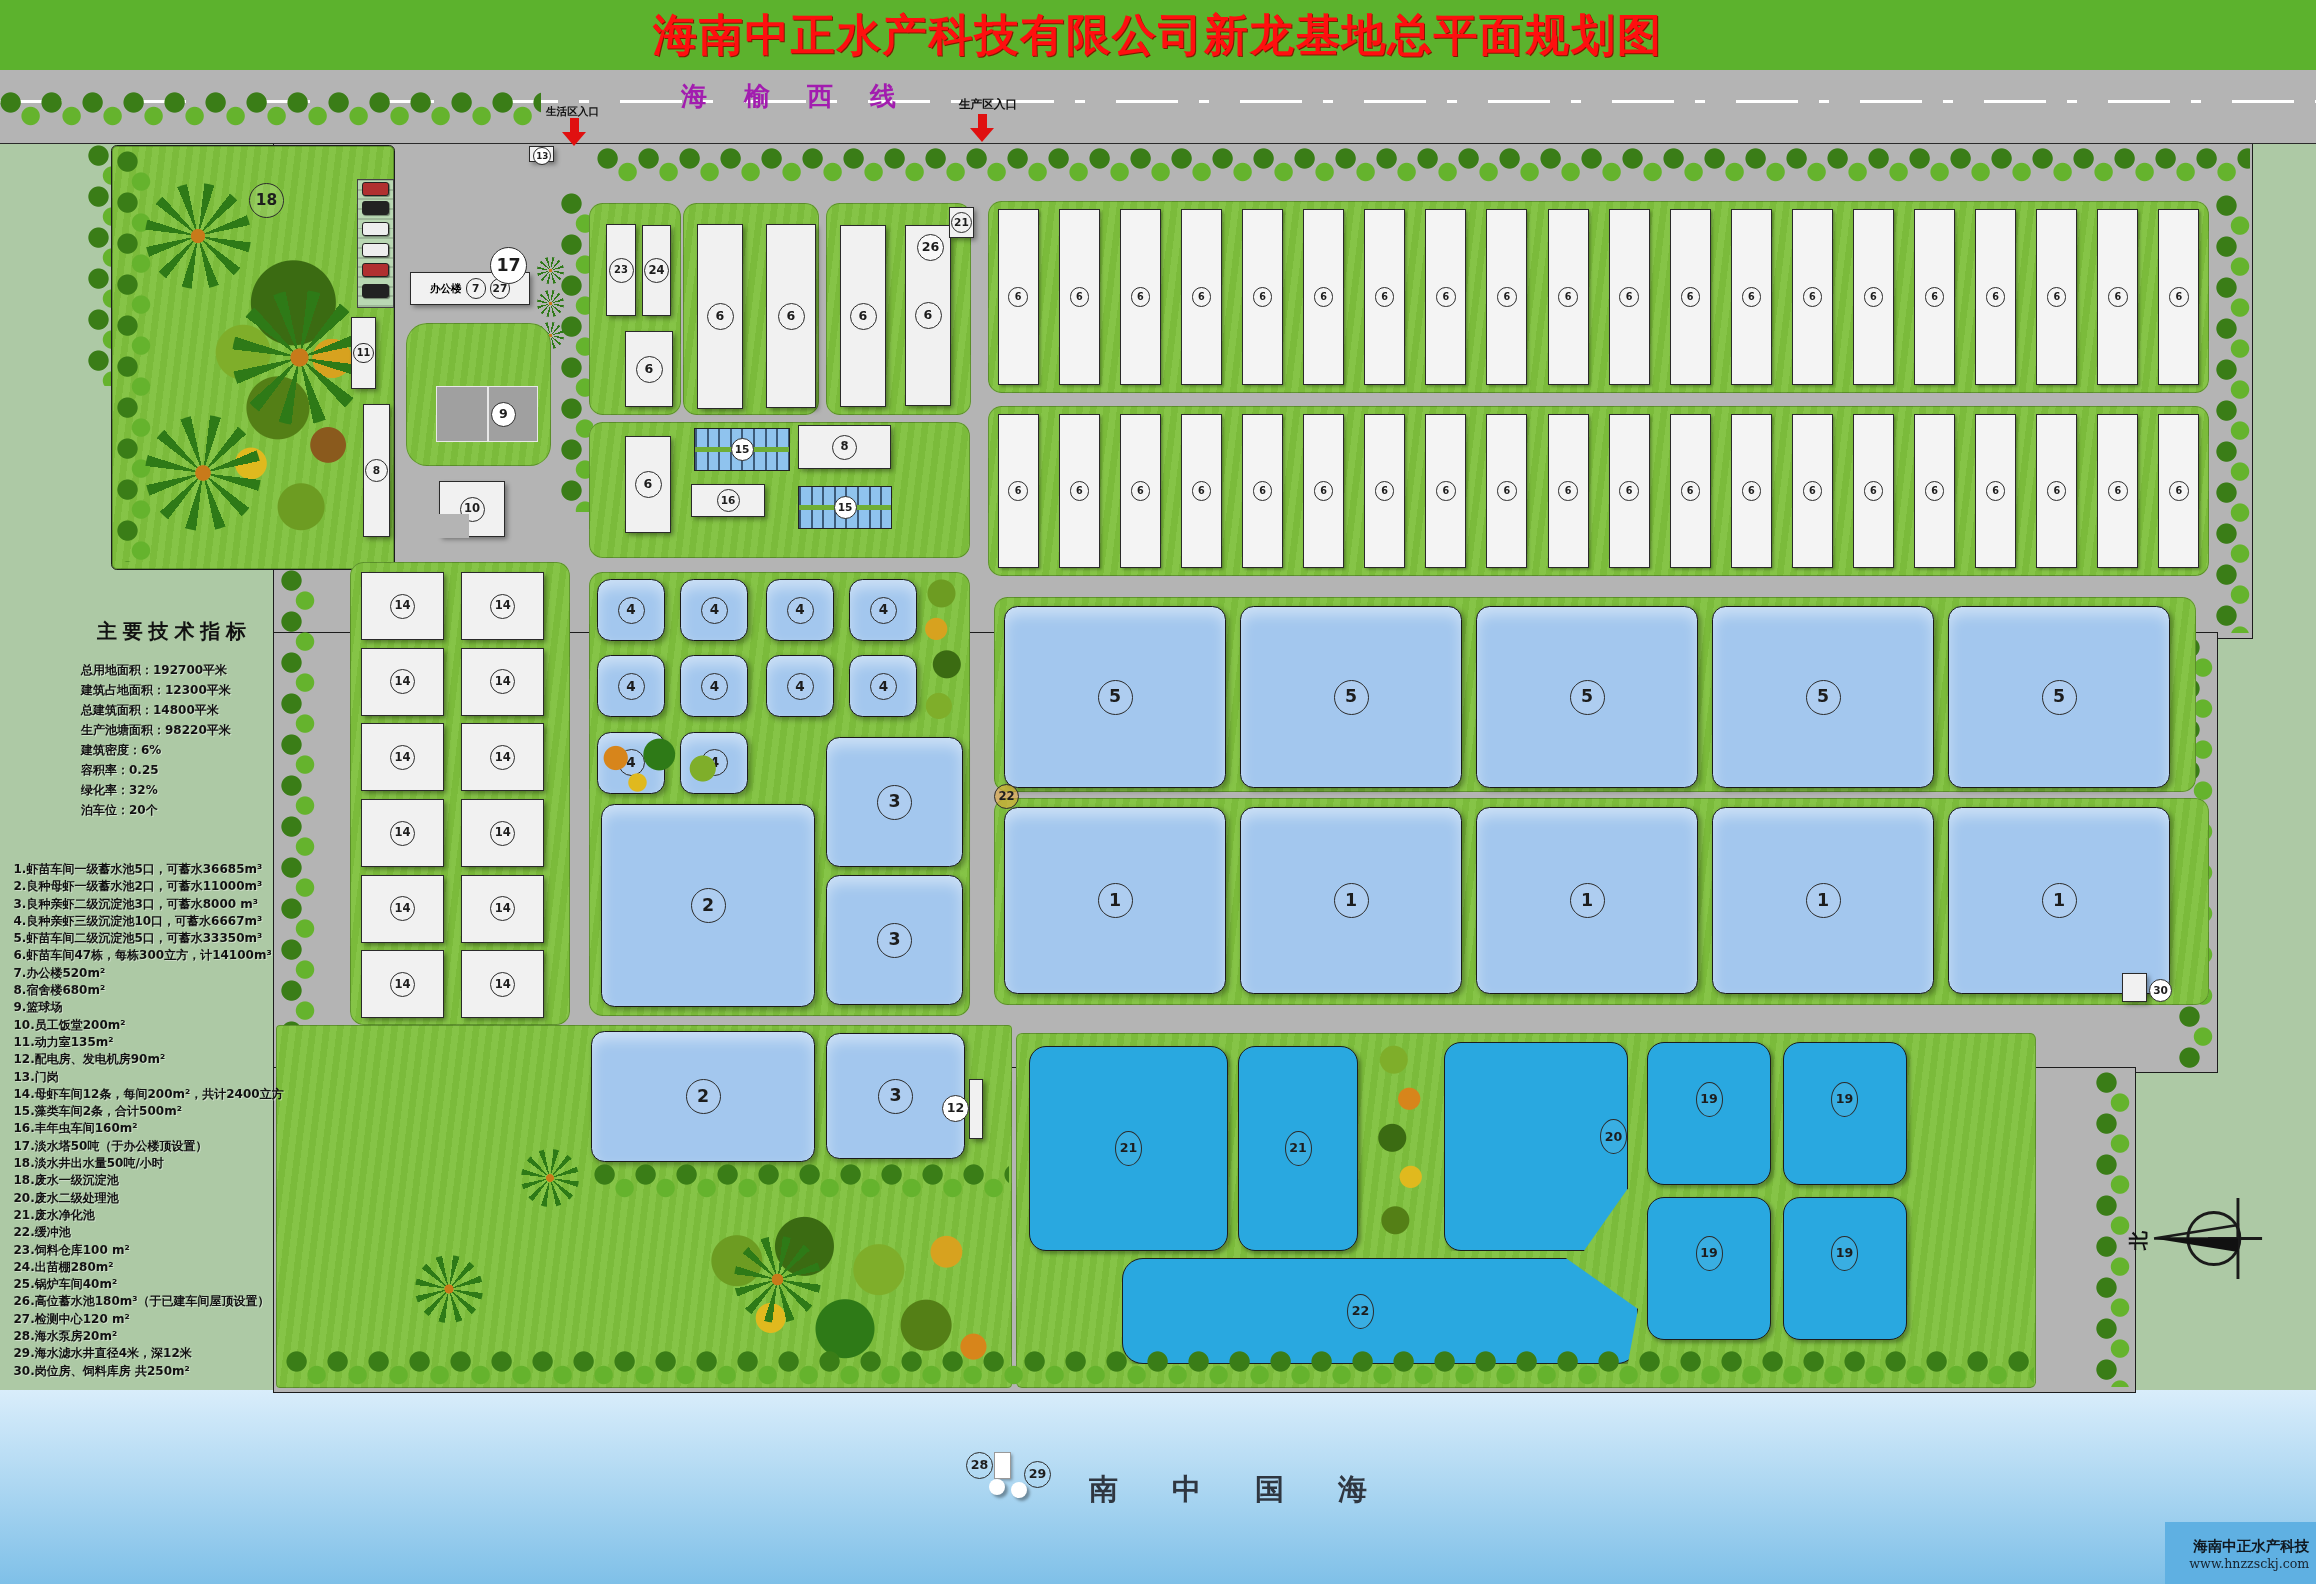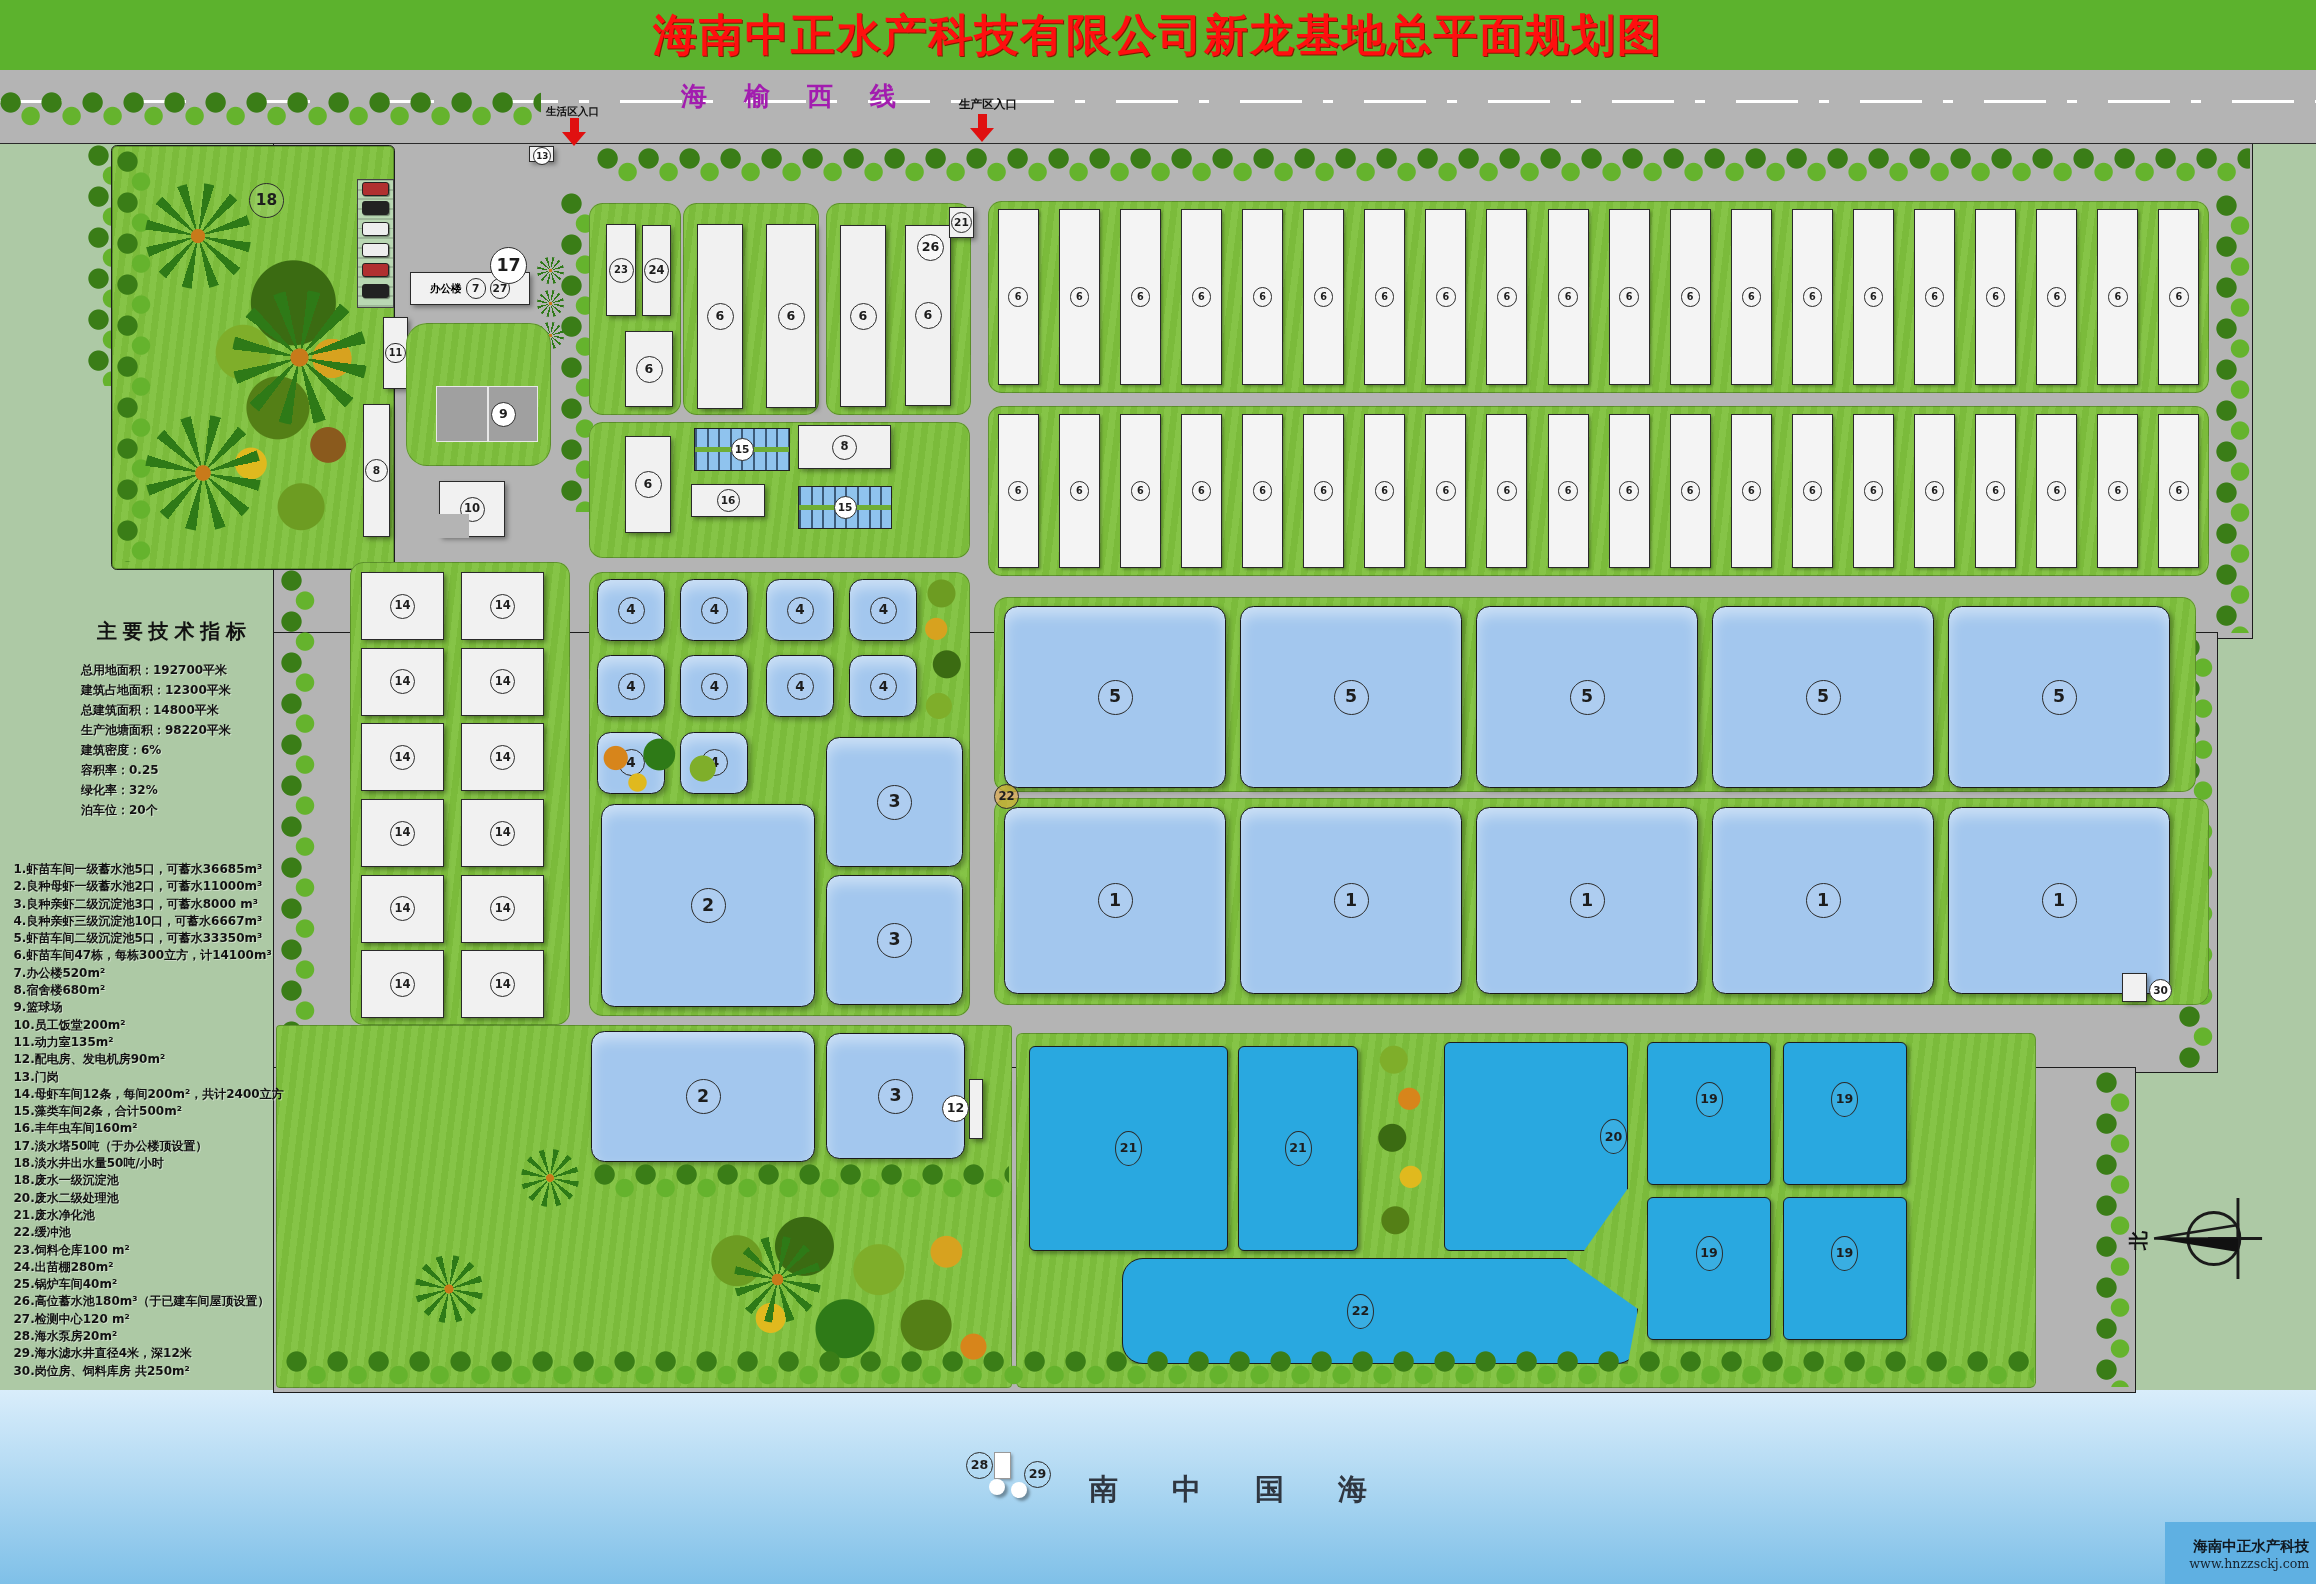--- a/index.html
+++ b/index.html
@@ -17,21 +17,21 @@
   .arrow-stem{width:8.7px;background:#e01010;}
   .arrow-head{width:0;height:0;border-left:12.6px solid rgba(0,0,0,0);border-right:12.6px solid rgba(0,0,0,0);border-top:14.5px solid #e01010;}
   
   .roadbase{background:#b4b4b4;border:1.9px solid #1c1c1c;}
   .parcel{background:#7fc13d;border-radius:13.5px;box-shadow:inset 0 0 0 1px rgba(30,60,10,.35);
     background-image:repeating-linear-gradient(97deg,rgba(255,255,255,.05) 0 6.8px,rgba(0,0,0,.03) 6.8px 13.5px);}
   .bldg{background:#f1f1f1;border:1.9px solid #2a2a2a;box-shadow:2.9px 2.9px 4.8px rgba(0,0,0,.4);display:flex;align-items:center;justify-content:center;}
   .pondL{background:#a3c7ee;border:1.9px solid #1a1a1a;border-radius:13.5px;
     box-shadow:inset 0 7.7px 13.5px rgba(255,255,255,.45),2.9px 2.9px 4.8px rgba(0,0,0,.3);
     display:flex;align-items:center;justify-content:center;}
-  .pondC{background:#29a8e0;border:1.9px solid #1d1d1d;border-radius:6px;box-shadow:2.9px 2.9px 3.9px rgba(0,0,0,.3);
+  .pondC{background:#29a8e0;border:1.9px solid #1d1d1d;border-radius:17px;box-shadow:2.9px 2.9px 3.9px rgba(0,0,0,.3);
     display:flex;align-items:center;justify-content:center;}
   .algae{background-color:#8fc3ee;border:1.9px solid #222;
     background-image:linear-gradient(rgba(0,0,0,0) 0 45%,#6fae35 45% 55%,rgba(0,0,0,0) 55%),
     repeating-linear-gradient(90deg,rgba(15,35,60,.65) 0 1.9px,rgba(0,0,0,0) 1.9px 11.6px);
     display:flex;align-items:center;justify-content:center;}
   .circ{display:flex;align-items:center;justify-content:center;border:1.9px solid #2b2b2b;border-radius:50%;
     color:#1d1d1d;font-weight:bold;background:rgba(255,255,255,.12);line-height:1;}
   .onwhite{background:#fff;}
   .circE{border-radius:50%;border-width:1.4px;background:rgba(255,255,255,.08);}
   
@@ -136,21 +136,21 @@
   <div class="abs bldg" style="left:410px;top:272px;width:118px;height:31px;gap:3.9px;">
     <span style="font-size:10.6px;font-weight:bold;">办公楼</span>
     <span class="circ" style="width:18.3px;height:18.3px;font-size:10.6px;">7</span>
     <span class="circ" style="width:18.3px;height:18.3px;font-size:10.6px;">27</span>
   </div>
   <span class="abs circ onwhite" style="left:490px;top:247px;width:35px;height:35px;font-size:17.4px;">17</span>
   <div class="abs palm" style="left:537px;top:257px;width:27px;height:27px;"></div>
   <div class="abs palm" style="left:537px;top:290px;width:27px;height:27px;"></div>
   <div class="abs palm" style="left:537px;top:322px;width:27px;height:27px;"></div>
 
-  <div class="abs bldg" style="left:351px;top:317px;width:23px;height:70px;margin-left:32px;">
+  <div class="abs bldg" style="left:351px;top:317px;width:23px;height:70px;">
     <span class="circ" style="width:18.3px;height:18.3px;font-size:9.7px;">11</span>
   </div>
   <div class="abs bldg" style="left:363px;top:404px;width:25px;height:131px;">
     <span class="circ" style="width:21px;height:21px;font-size:10.6px;">8</span>
   </div>
 
   <div class="abs parcel" style="left:406px;top:323px;width:145px;height:143px;border-radius:21px;"></div>
   <div id="court" class="abs" style="left:436px;top:386px;width:100px;height:54px;">
     <span class="circ onwhite abs" style="left:54px;top:14.5px;width:23px;height:23px;font-size:12.6px;">9</span>
   </div>

